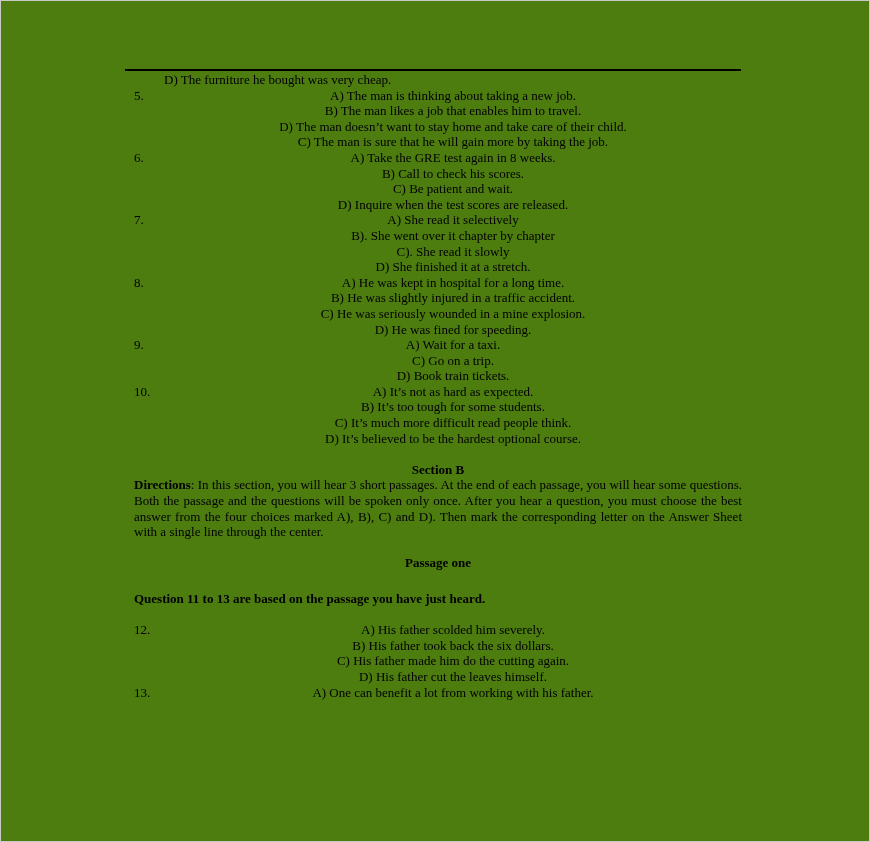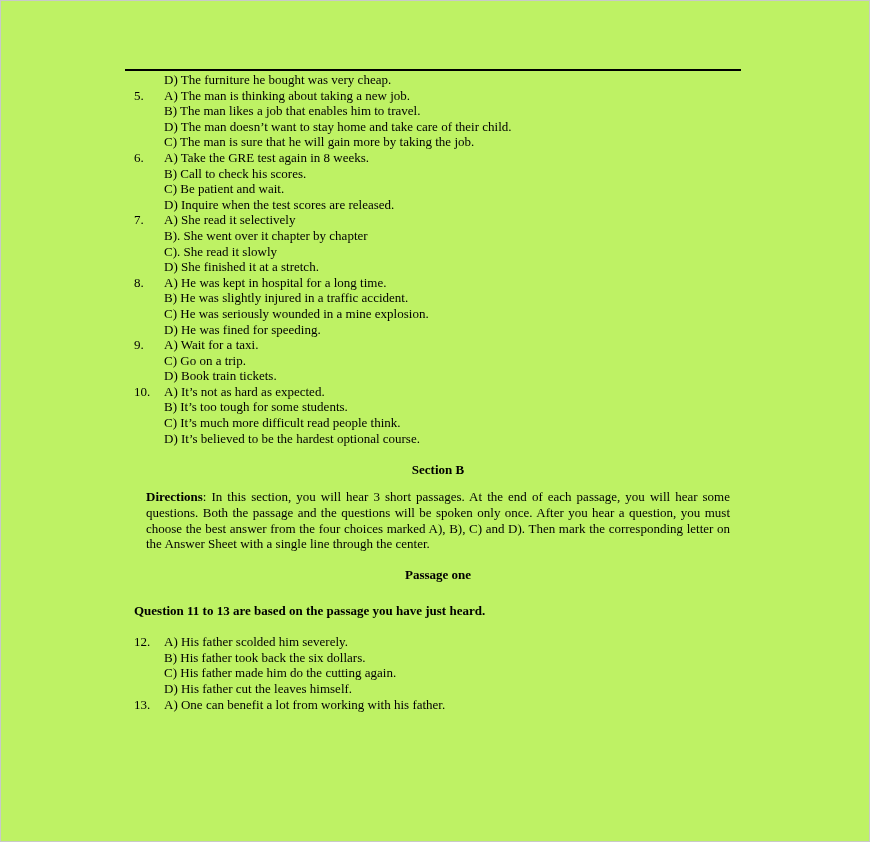--- a/index.html
+++ b/index.html
@@ -4,21 +4,21 @@
 <style>
   html, body {
     margin: 0;
     padding: 0;
     background: #ffffff;
   }
   .page {
     position: relative;
     width: 868px;
     height: 840px;
-    background: #bef264;
+    background: #4d7c0f;
     border: 1px solid #c9c9c9;
     overflow: hidden;
     font-family: "Liberation Serif", "DejaVu Serif", serif;
     color: #000000;
   }
   .topline {
     position: absolute;
     left: 124px;
     top: 68px;
     width: 616px;
@@ -39,32 +39,33 @@
   .question {
     display: flex;
     align-items: flex-start;
   }
   .qnum {
     flex: none;
     width: 30px;
   }
   .qopts {
     flex: 1;
+    text-align: center;
   }
   .heading {
     font-weight: bold;
     margin-top: 15.6px;
     text-align: center;
   }
   .subheading {
     font-weight: bold;
     margin-top: 20px;
   }
   .directions {
-    margin: 12px;
+    margin: 0;
     text-align: justify;
   }
   .directions b {
     font-weight: bold;
   }
   .part2 {
     margin-top: 15.6px;
   }
 </style>
 </head>

